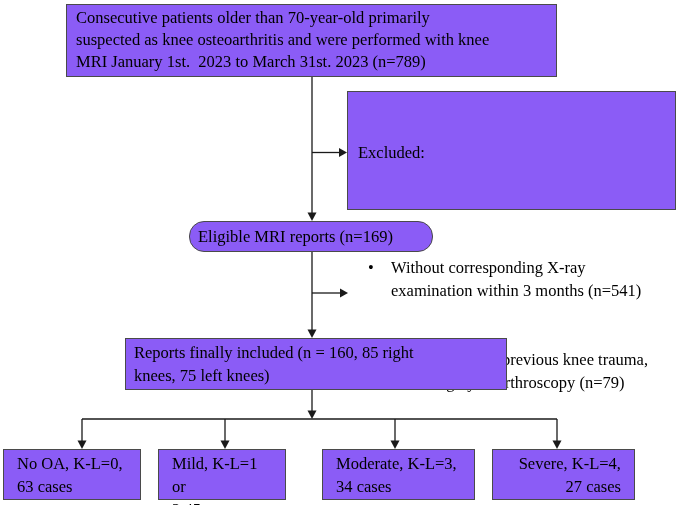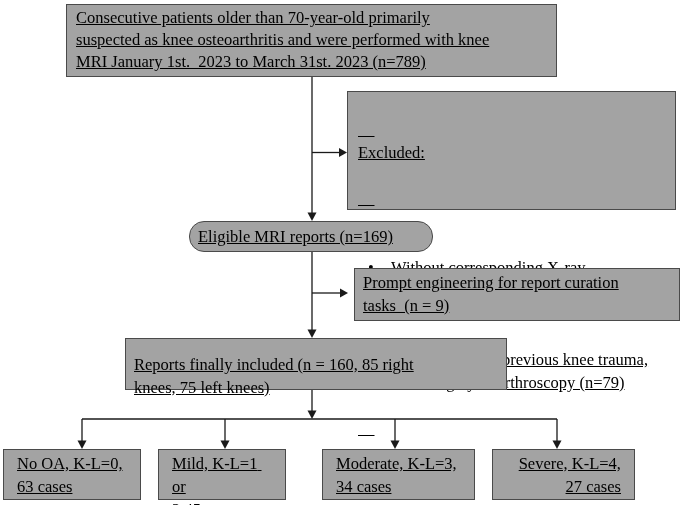--- a/index.html
+++ b/index.html
@@ -21,25 +21,24 @@
     position: absolute;
     left: 0;
     top: 0;
     width: 685px;
     height: 505px;
     pointer-events: none;
   }
   .box {
     position: absolute;
     box-sizing: border-box;
-    background: #a3a3a3;
+    background: #8b5cf6;
     border: 1.4px solid var(--border, #4a4a4a);
     white-space: pre-wrap;
     line-height: 22px;
-    text-decoration: underline;
   }
   .box-top {
     left: 66px; top: 4px; width: 491px; height: 73px;
     padding: 2px 6px 2px 9px;
     line-height: 22px;
   }
   .box-excluded {
     left: 347px; top: 91px; width: 329px; height: 119px;
     padding: 3px 4px 2px 10px;
     line-height: 23px;
@@ -66,21 +65,21 @@
     line-height: 25px;
     border-radius: 15px;
   }
   .box-prompt {
     left: 354px; top: 268px; width: 326px; height: 53px;
     padding: 2px 8px;
     line-height: 23px;
   }
   .box-reports {
     left: 125px; top: 338px; width: 382px; height: 52px;
-    padding: 14px 8px;
+    padding: 2px 8px;
     line-height: 23px;
   }
   .box-outcome {
     top: 449px; height: 51px;
     padding: 2px 13px;
     line-height: 23px;
   }
   .box-outcome-1 { left: 3px;   width: 138px; }
   .box-outcome-2 { left: 158px; width: 128px; }
   .box-outcome-3 { left: 322px; width: 153px; }
@@ -138,22 +137,20 @@
     <ul class="bullet-list">
       <li class="bullet-item">Without corresponding X-ray
 examination within 3 months (n=541)</li>
       <li class="bullet-item">Had a history of previous knee trauma,
 knee surgery or arthroscopy (n=79)</li>
     </ul>
   </div>
 
   <div class="box box-eligible">Eligible MRI reports (n=169)</div>
 
-  <div class="box box-prompt">Prompt engineering for report curation
-tasks  (n = 9)</div>
 
   <div class="box box-reports">Reports finally included (n = 160, 85 right
 knees, 75 left knees)</div>
 
   <div class="box box-outcome box-outcome-1">No OA, K-L=0,
 63 cases</div>
 
   <div class="box box-outcome box-outcome-2">Mild, K-L=1 or
 2 45 cases</div>
 

